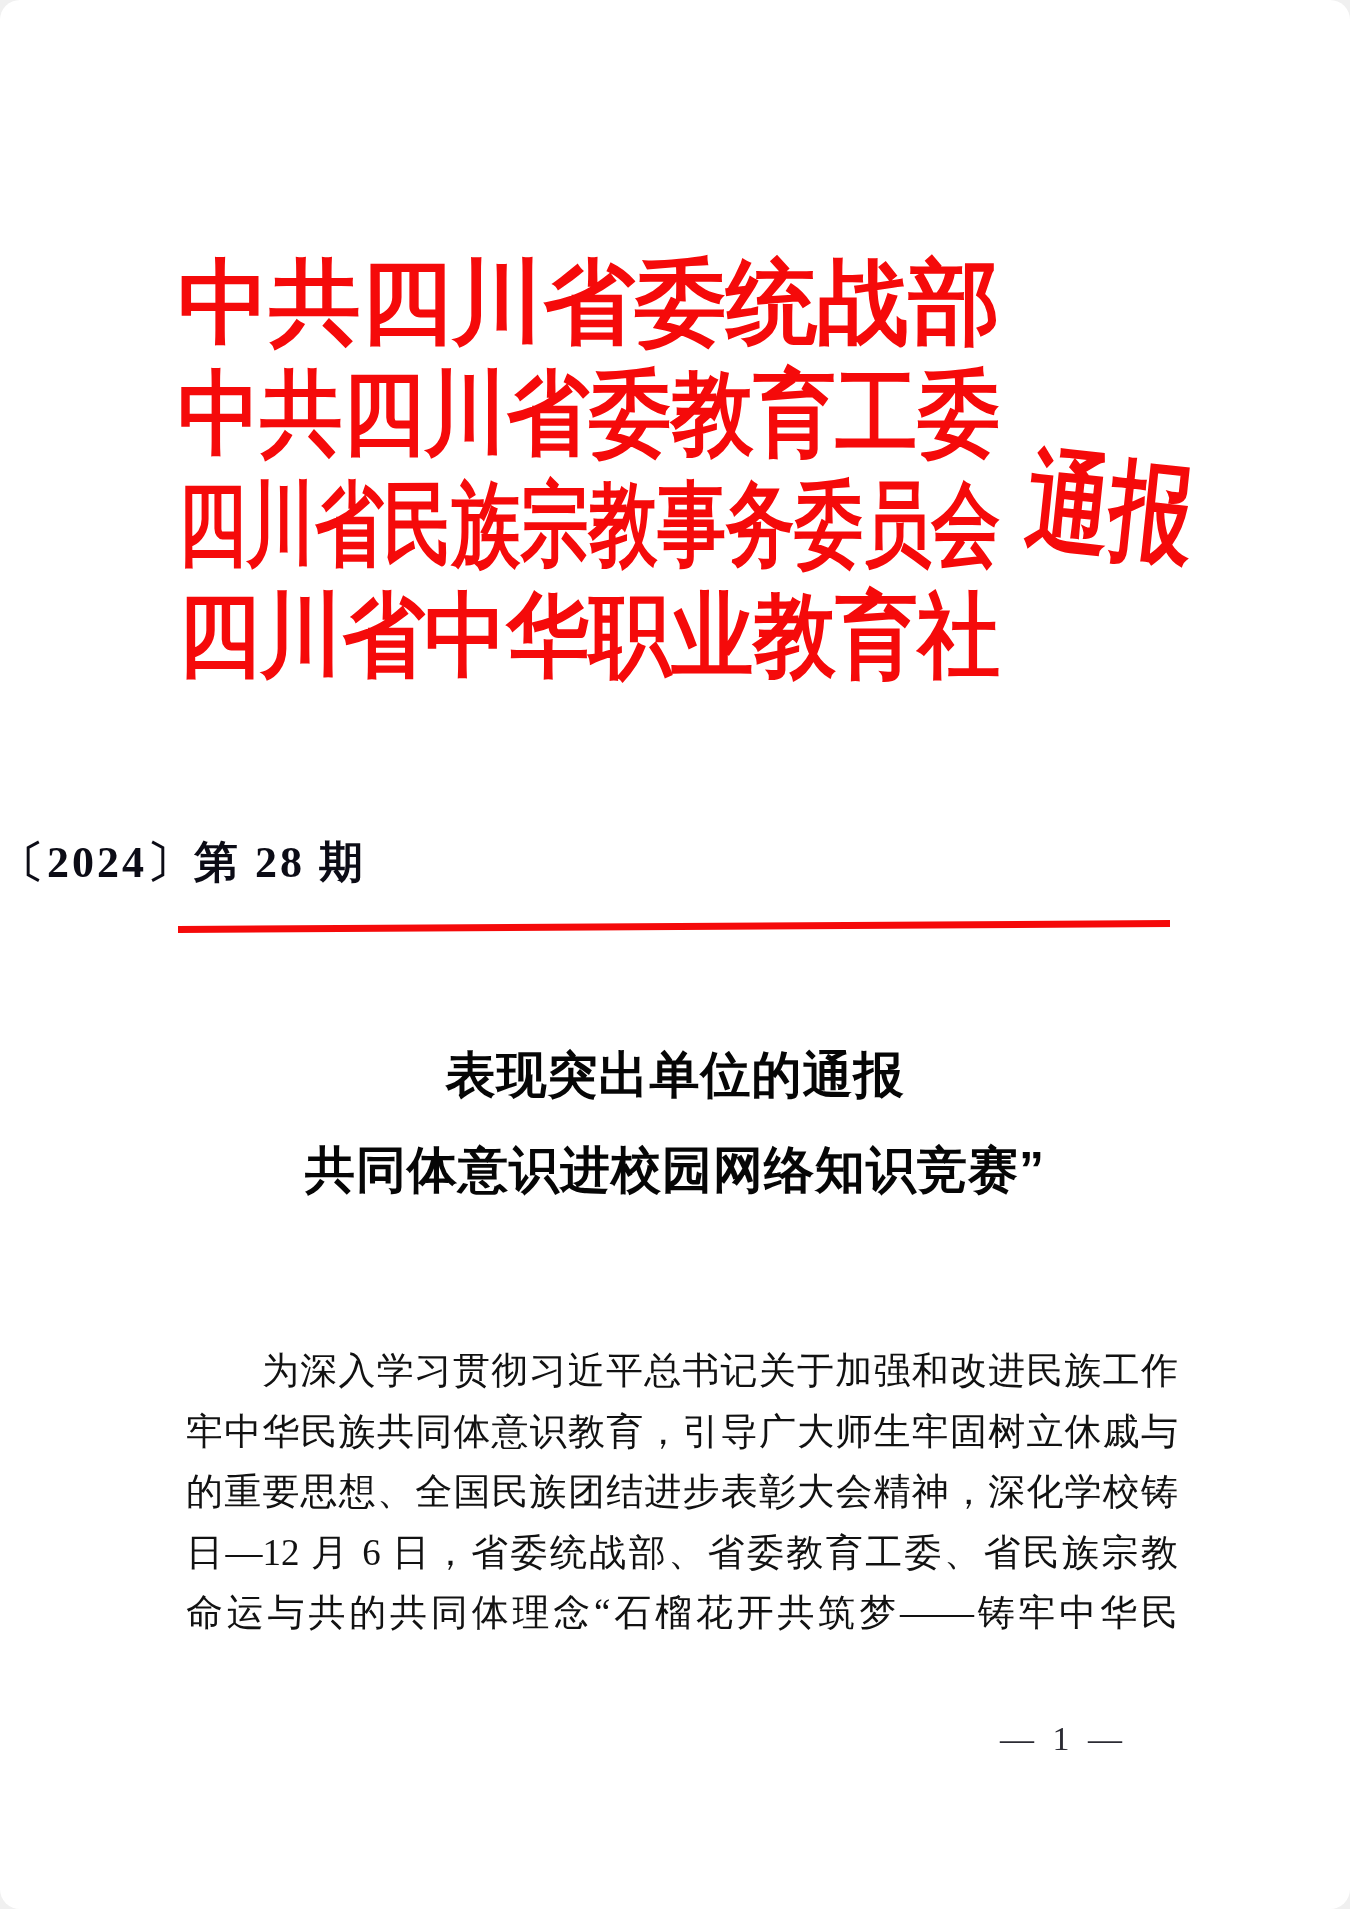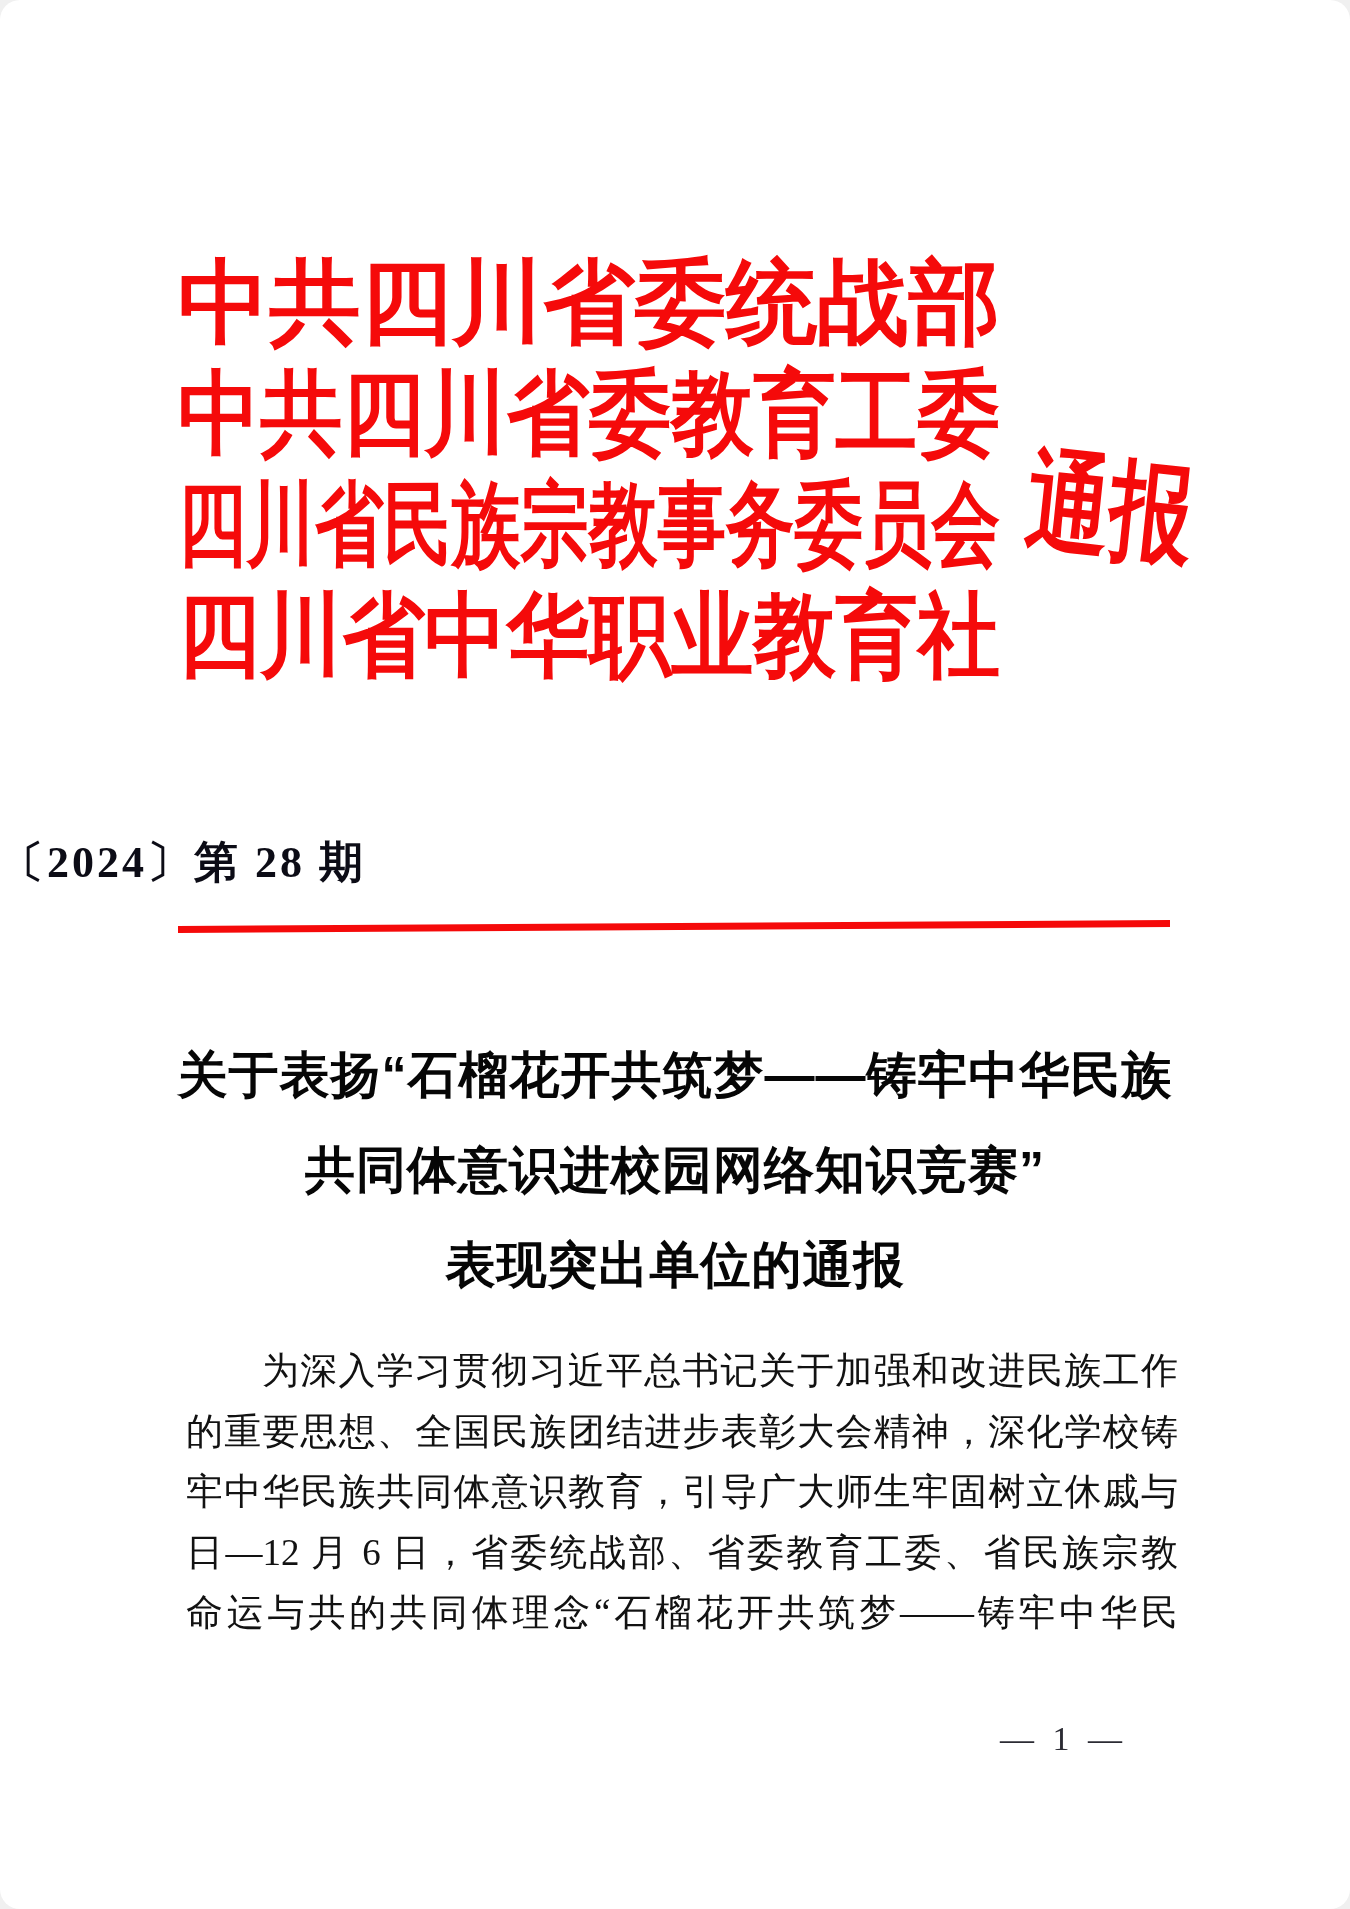--- a/index.html
+++ b/index.html
@@ -123,28 +123,27 @@
       </div>
     </div>
 
   <div class="doc-type">通报</div>
 
   <div class="issue-no">〔2024〕第 28 期</div>
 
   <div class="red-rule"></div>
 
   <div class="title-block">
-      <div class="title-line">关于表扬“石榴花开共筑梦——铸牢中华民族</div>
+      <div class="title-line">表现突出单位的通报</div>
       <div class="title-line">共同体意识进校园网络知识竞赛”</div>
-      <div class="title-line">表现突出单位的通报</div>
     </div>
 
   <div class="body-block">
       <div class="body-line indent">为深入学习贯彻习近平总书记关于加强和改进民族工作</div>
+      <div class="body-line">牢中华民族共同体意识教育，引导广大师生牢固树立休戚与</div>
       <div class="body-line">的重要思想、全国民族团结进步表彰大会精神，深化学校铸</div>
-      <div class="body-line">牢中华民族共同体意识教育，引导广大师生牢固树立休戚与</div>
       <div class="body-line">日—12 月 6 日，省委统战部、省委教育工委、省民族宗教委、</div>
       <div class="body-line">命运与共的共同体理念“石榴花开共筑梦——铸牢中华民</div>
     </div>
 
   <div class="page-number">— 1 —</div>
 
 </div>
 
 </body></html>

